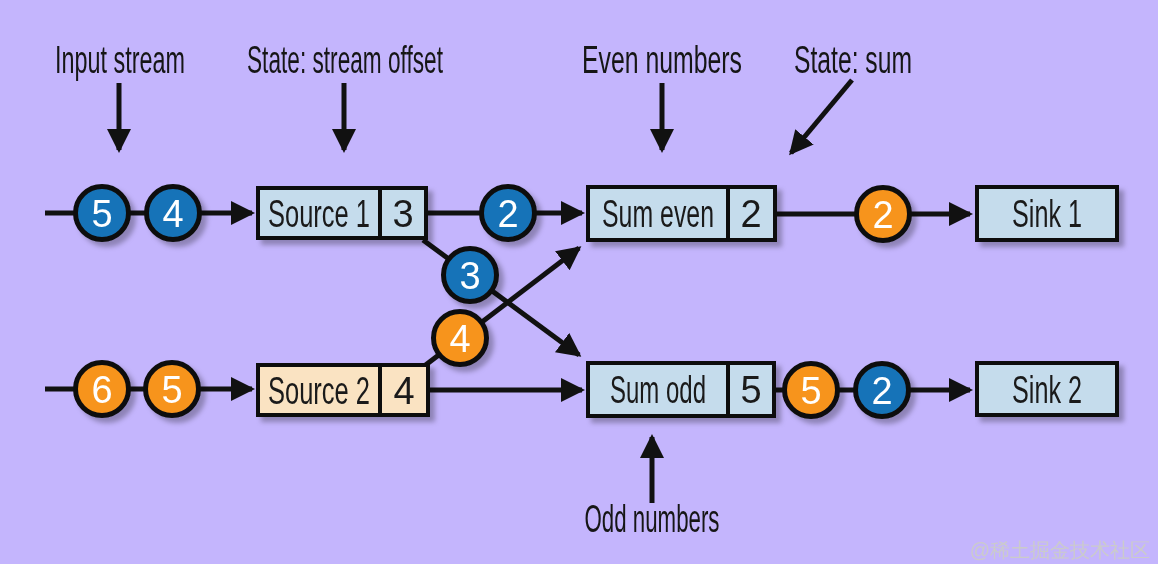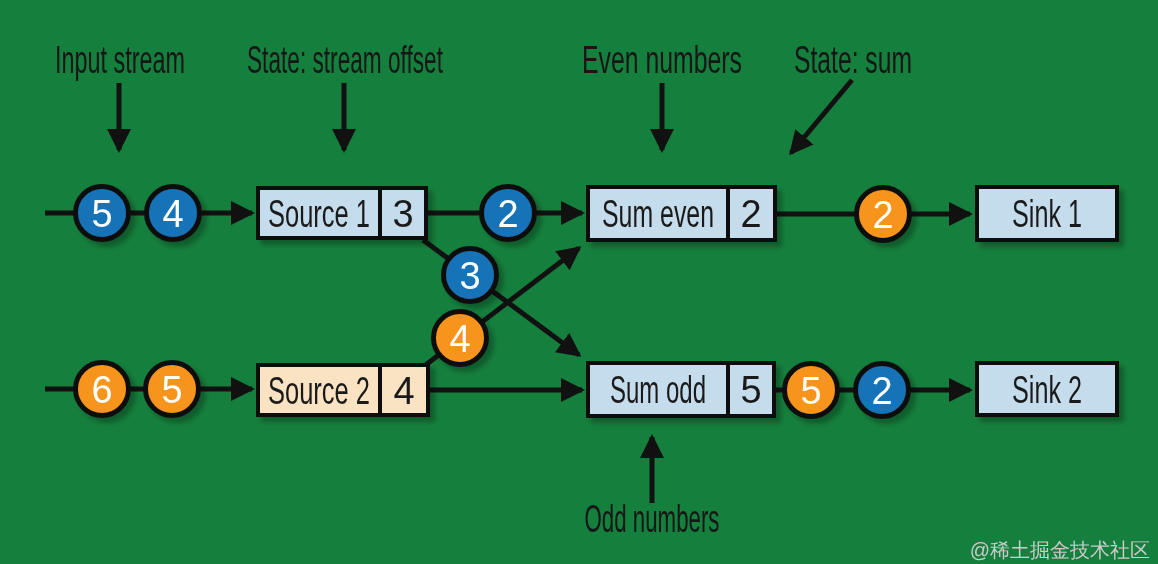--- a/index.html
+++ b/index.html
@@ -1,20 +1,20 @@
 <!DOCTYPE html>
 <html><head>
 <meta charset="utf-8">
 <style>
   html, body { margin: 0; padding: 0; background: #ffffff; }
   .stage {
     position: relative;
     width: 1158px;
     height: 564px;
-    background: #15803d;
+    background: #c4b5fd;
     overflow: hidden;
     font-family: "Liberation Sans", "DejaVu Sans", sans-serif;
   }
   svg { display: block; }
   svg text {
     font-family: "Liberation Sans", "DejaVu Sans", sans-serif;
     user-select: none;
   }
   .edge {
     stroke: #111111;

